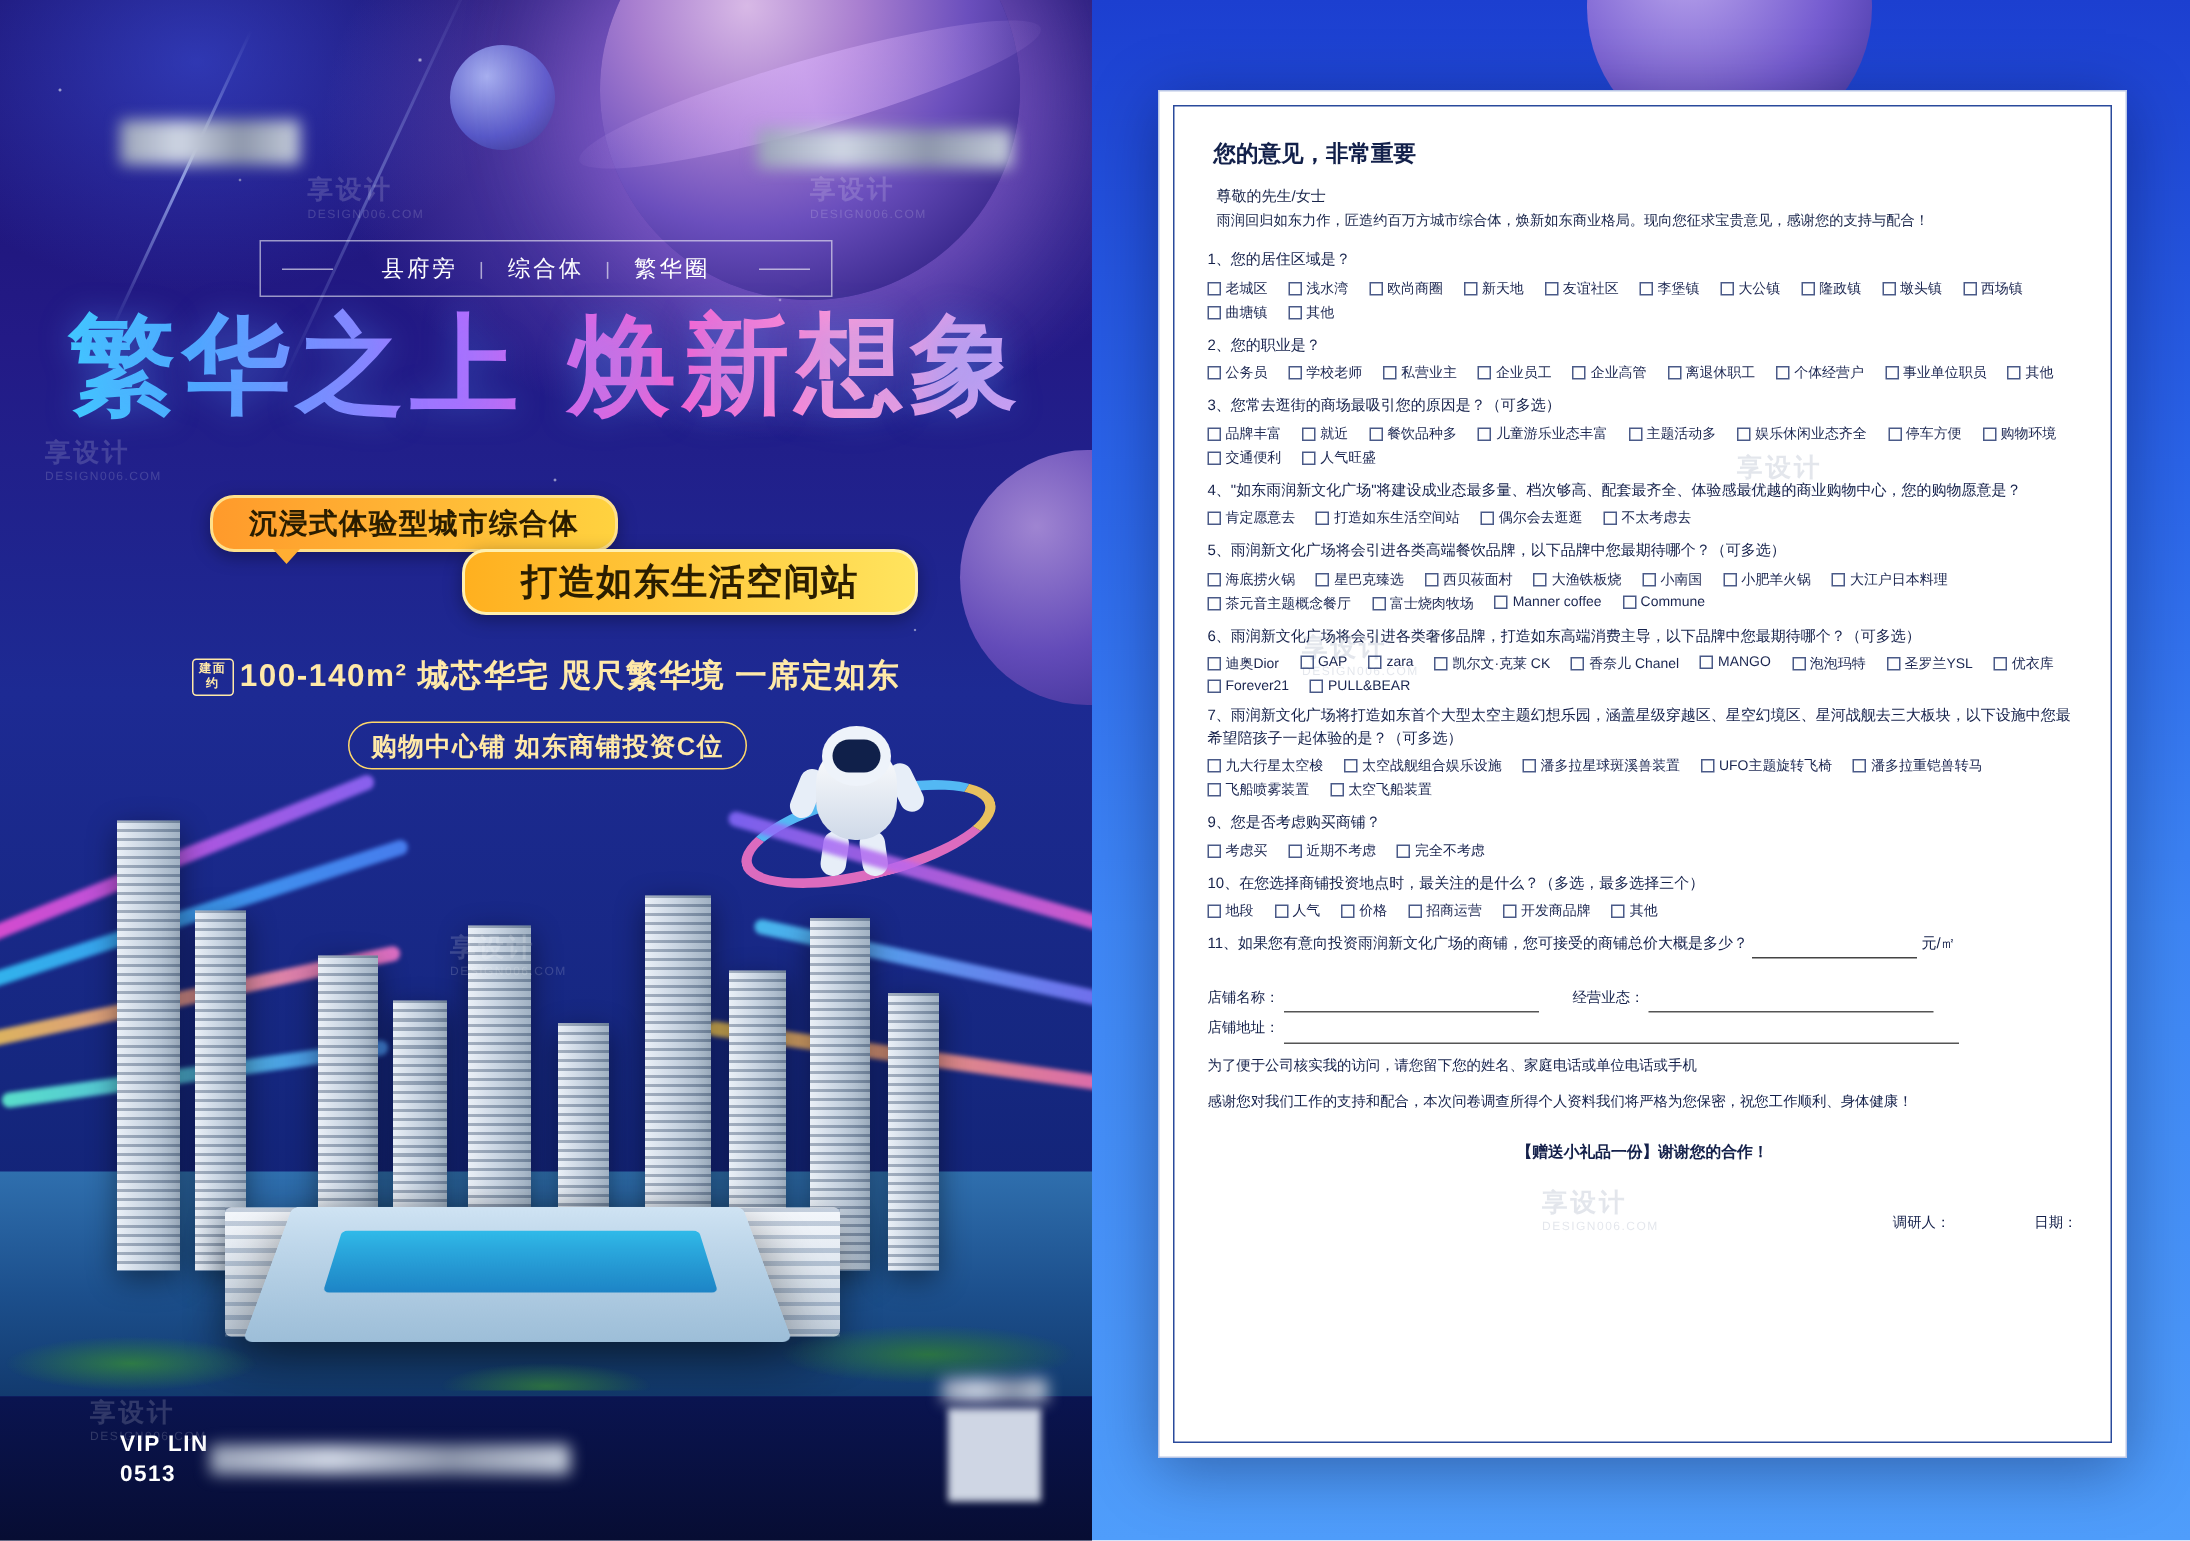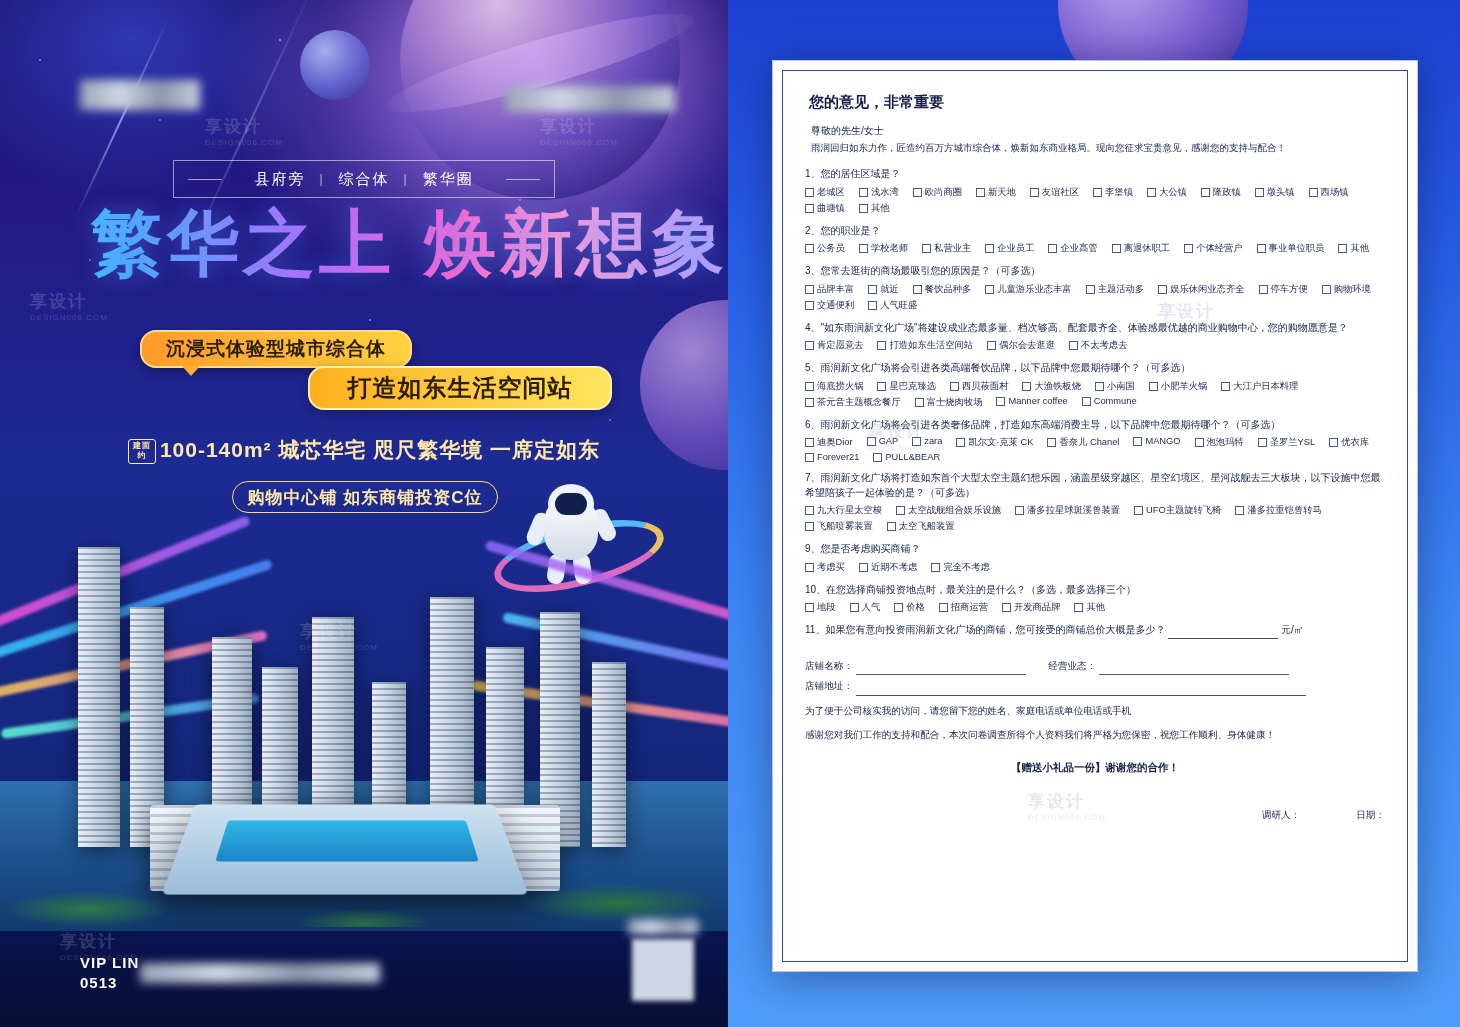--- a/index.html
+++ b/index.html
@@ -38,21 +38,21 @@
   .beam{position:absolute;width:2px;height:220px;background:linear-gradient(180deg,rgba(255,255,255,0),rgba(180,200,255,.7),rgba(255,255,255,0));transform:rotate(25deg);}
 
   .badge-row{position:absolute;top:160px;left:50%;transform:translateX(-50%);
      width:380px;height:36px;border:1px solid rgba(255,255,255,.55);display:flex;align-items:center;justify-content:center;gap:14px;}
   .badge-row span{color:#fff;font-size:15px;letter-spacing:2px;}
   .badge-row .sep{color:rgba(255,255,255,.6);font-size:12px;}
   .badge-row:before,.badge-row:after{content:"";position:absolute;width:34px;height:1px;background:rgba(255,255,255,.6);top:50%;}
   .badge-row:before{left:14px;}
   .badge-row:after{right:14px;}
 
-  .headline{position:absolute;top:196px;left:0;width:728px;text-align:right;
+  .headline{position:absolute;top:196px;left:0;width:728px;text-align:center;
      font-family:"DejaVu Sans",sans-serif;font-weight:bold;font-size:72px;letter-spacing:4px;
      background:linear-gradient(90deg,#35e0ff 0%,#4fa8ff 18%,#b06cff 42%,#ff5fd0 62%,#ff9ad8 78%,#b1a0ff 100%);
      -webkit-background-clip:text;background-clip:text;color:transparent;
      text-shadow:0 0 22px rgba(90,160,255,.35);}
 
   .ribbon{position:absolute;border-radius:16px;display:flex;align-items:center;justify-content:center;
      font-weight:bold;color:#fff;box-shadow:0 3px 12px rgba(0,0,0,.35);}
   .rib1{left:140px;top:330px;width:268px;height:34px;font-size:19px;letter-spacing:1px;
      background:linear-gradient(90deg,#ff9a2b,#ffd23f);color:#2a1d00;border:2px solid #ffe08a;}
   .rib1:after{content:"";position:absolute;left:40px;bottom:-10px;border-width:10px 9px 0 9px;border-style:solid;border-color:#ffae33 transparent transparent transparent;}

